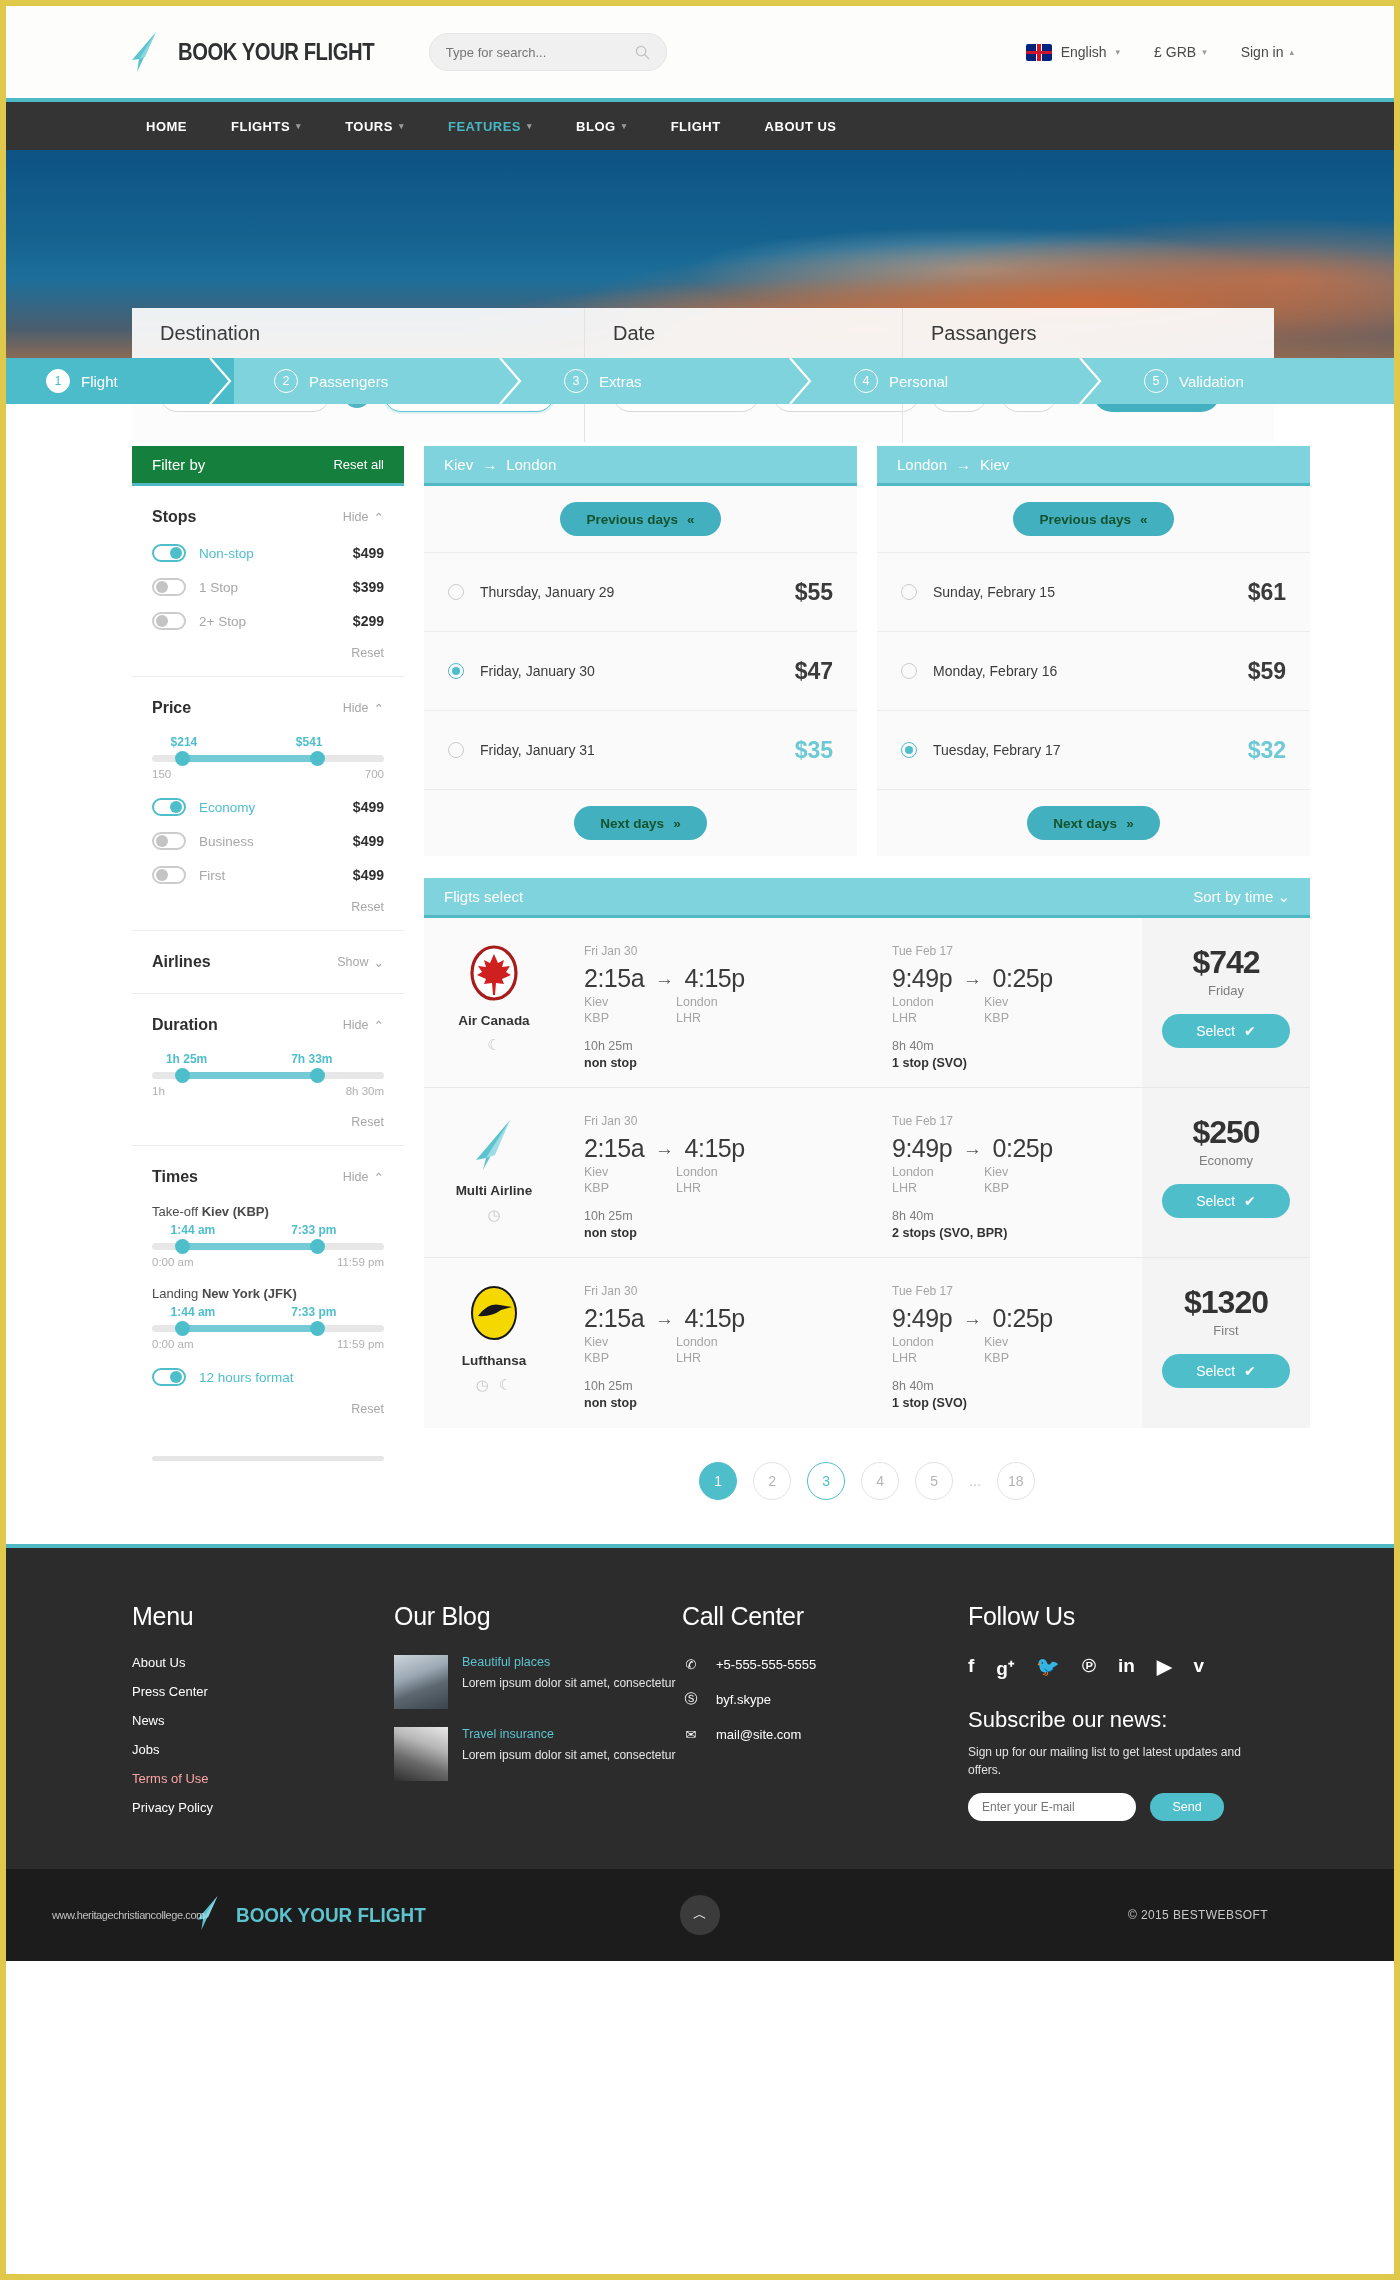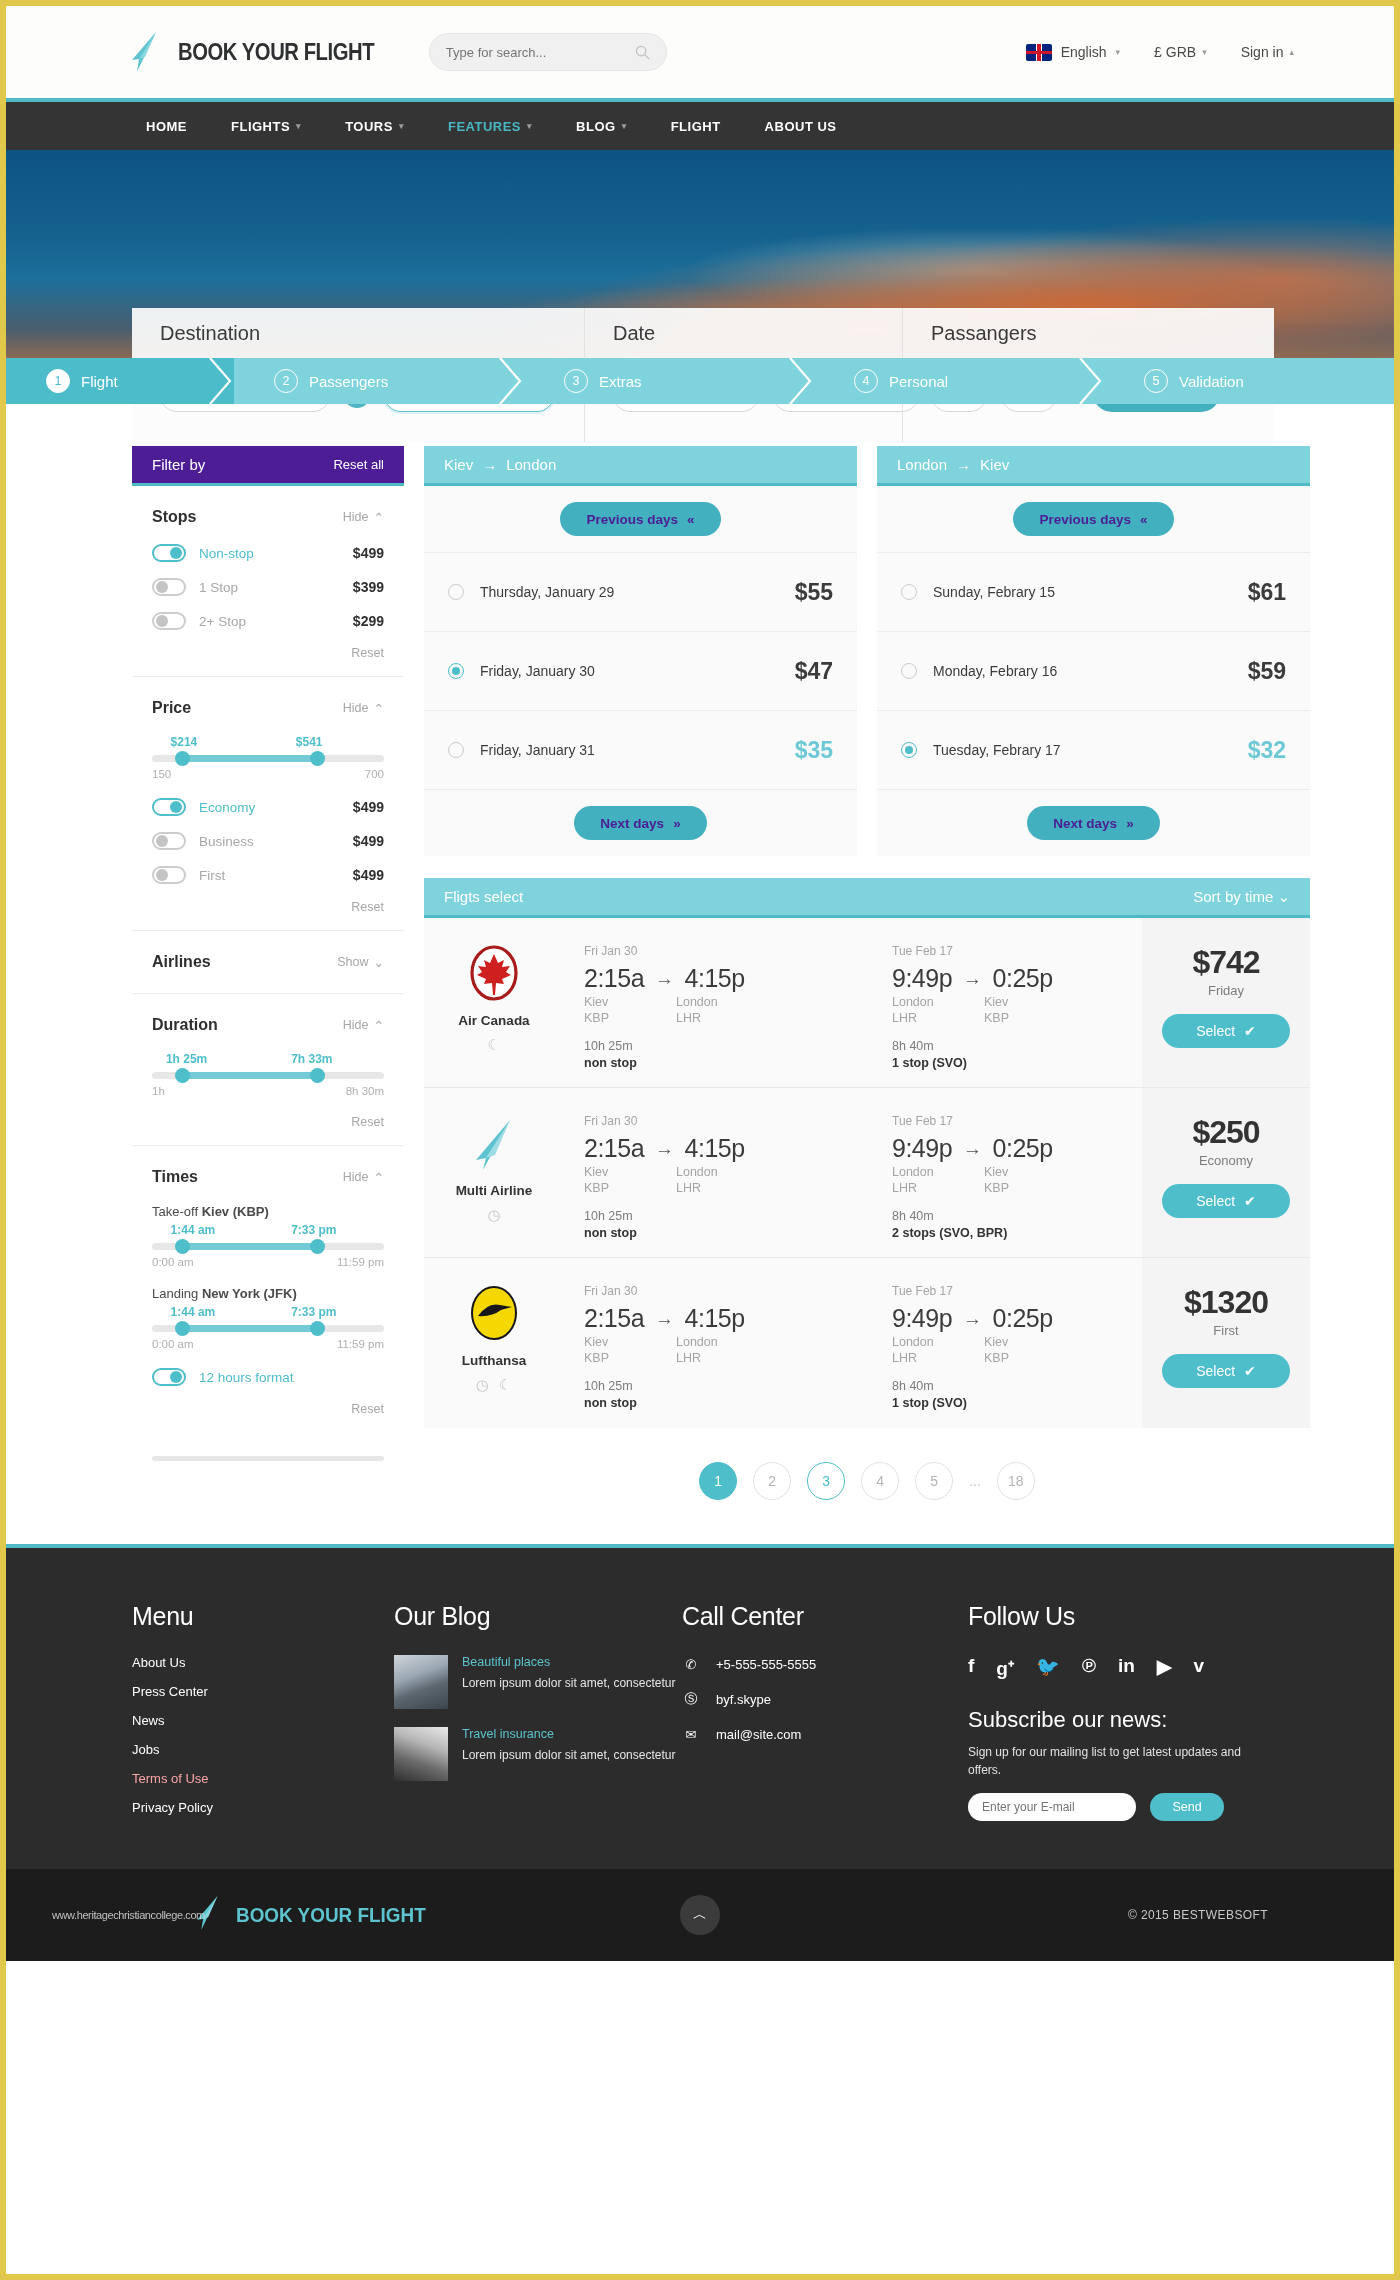--- a/index.html
+++ b/index.html
@@ -145,21 +145,21 @@
     position:absolute; right: 0; top: 0; height: 100%; width: 26px;
   }
   .step-sep svg { display:block; }
 
   
   .main { display:flex; padding: 42px 126px 0 126px; gap: 20px; align-items: flex-start; }
 
   
   .sidebar { width: 272px; flex: none; }
   .filter-head {
-    background: #4c1d95; border-bottom: 3px solid #4fb9c6; height: 40px;
+    background: #15803d; border-bottom: 3px solid #4fb9c6; height: 40px;
     display:flex; align-items:center; justify-content:space-between;
     padding: 0 20px; color:#fff;
   }
   .filter-head .t { font-size: 15px; }
   .filter-head .r { font-size: 13px; }
   .fgroup { padding: 22px 20px 16px 20px; border-bottom: 1px solid #ededed; }
   .fg-head { display:flex; align-items:center; justify-content:space-between; margin-bottom: 18px; }
   .fg-title { font-size: 16px; font-weight: bold; color:#2f2f2f; }
   .fg-toggle { font-size: 12.5px; color:#a7a7a7; display:flex; align-items:center; gap:5px; }
   .opt { display:flex; align-items:center; margin-bottom: 16px; }
@@ -188,21 +188,21 @@
   
   .content { flex: 1; }
   .twocal { display:flex; gap: 20px; }
   .calbox { flex:1; background:#fafafa; }
   .cal-head {
     background:#7fd3dc; border-bottom:3px solid #4fb9c6; height:40px;
     display:flex; align-items:center; padding: 0 20px; color:#fff; font-size: 15px; gap: 9px;
   }
   .cal-btnrow { padding: 16px 0; display:flex; justify-content:center; border-bottom:1px solid #ececec; }
   .rnd-btn {
-    background:#42b0be; color:#4c1d95; border:none; border-radius:18px;
+    background:#42b0be; color:#14532d; border:none; border-radius:18px;
     height:34px; padding: 0 26px; font-size:13.5px; font-weight:bold; cursor:pointer;
     display:flex; align-items:center; gap:9px;
   }
   .cal-row {
     display:flex; align-items:center; height: 79px; padding: 0 24px;
     border-bottom: 1px solid #ececec;
   }
   .radio { width:16px; height:16px; border-radius:50%; border:1.5px solid #ccc; flex:none; position:relative; }
   .radio.sel { border-color:#4fbecb; }
   .radio.sel::after { content:''; position:absolute; inset:3px; border-radius:50%; background:#4fbecb; }

